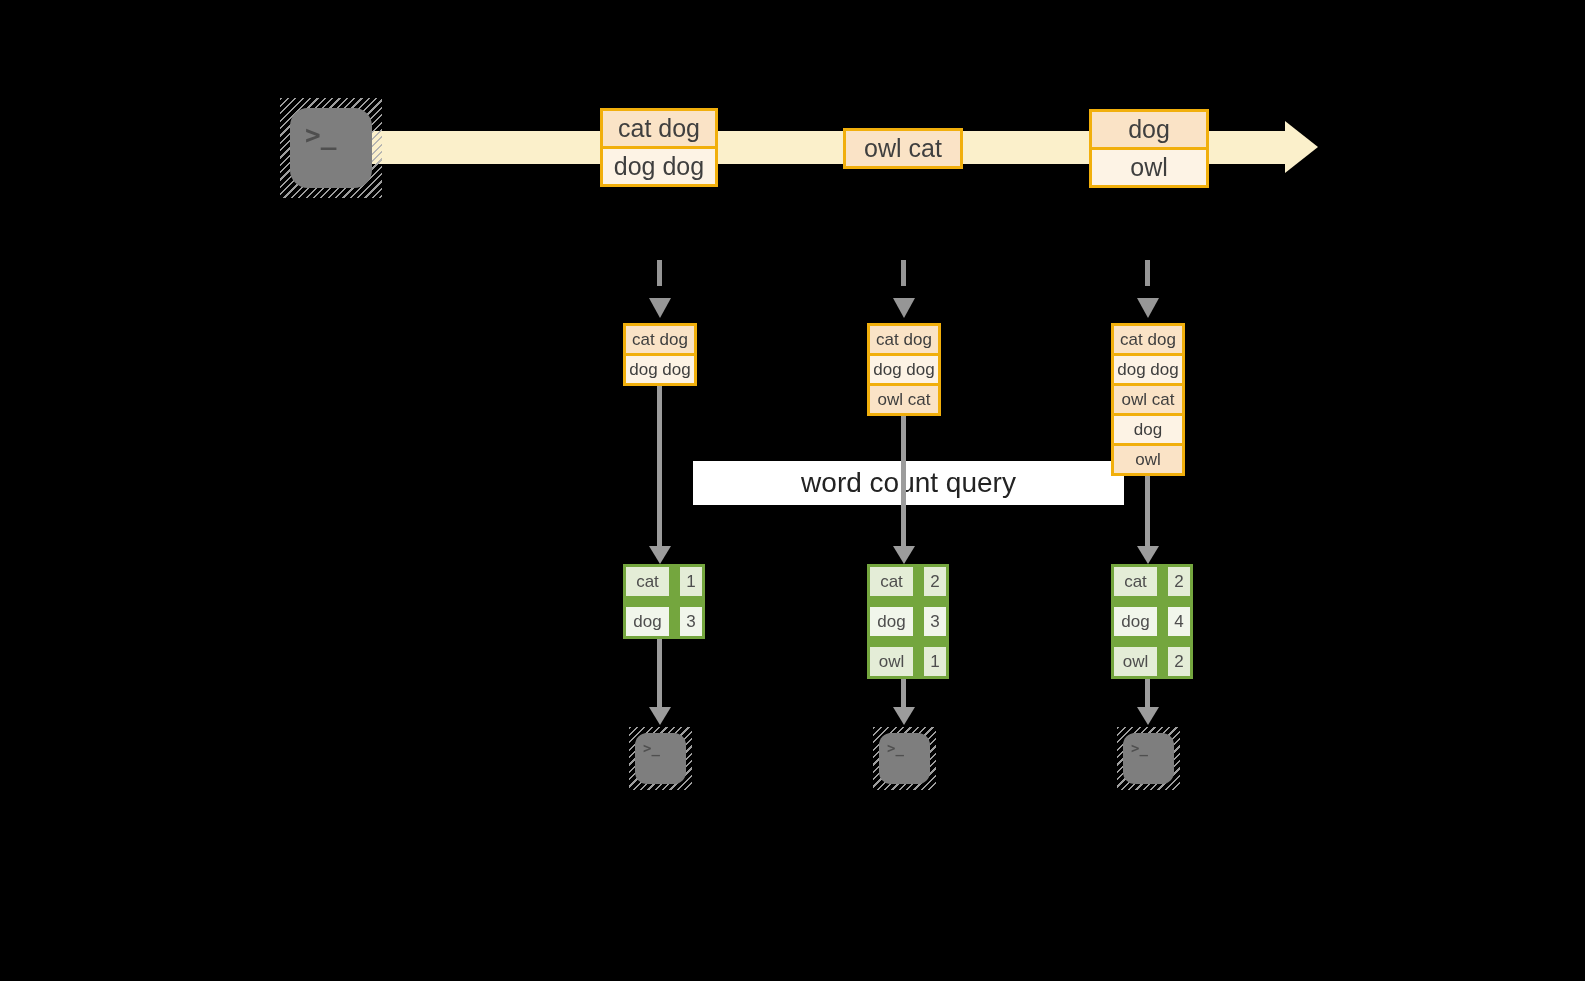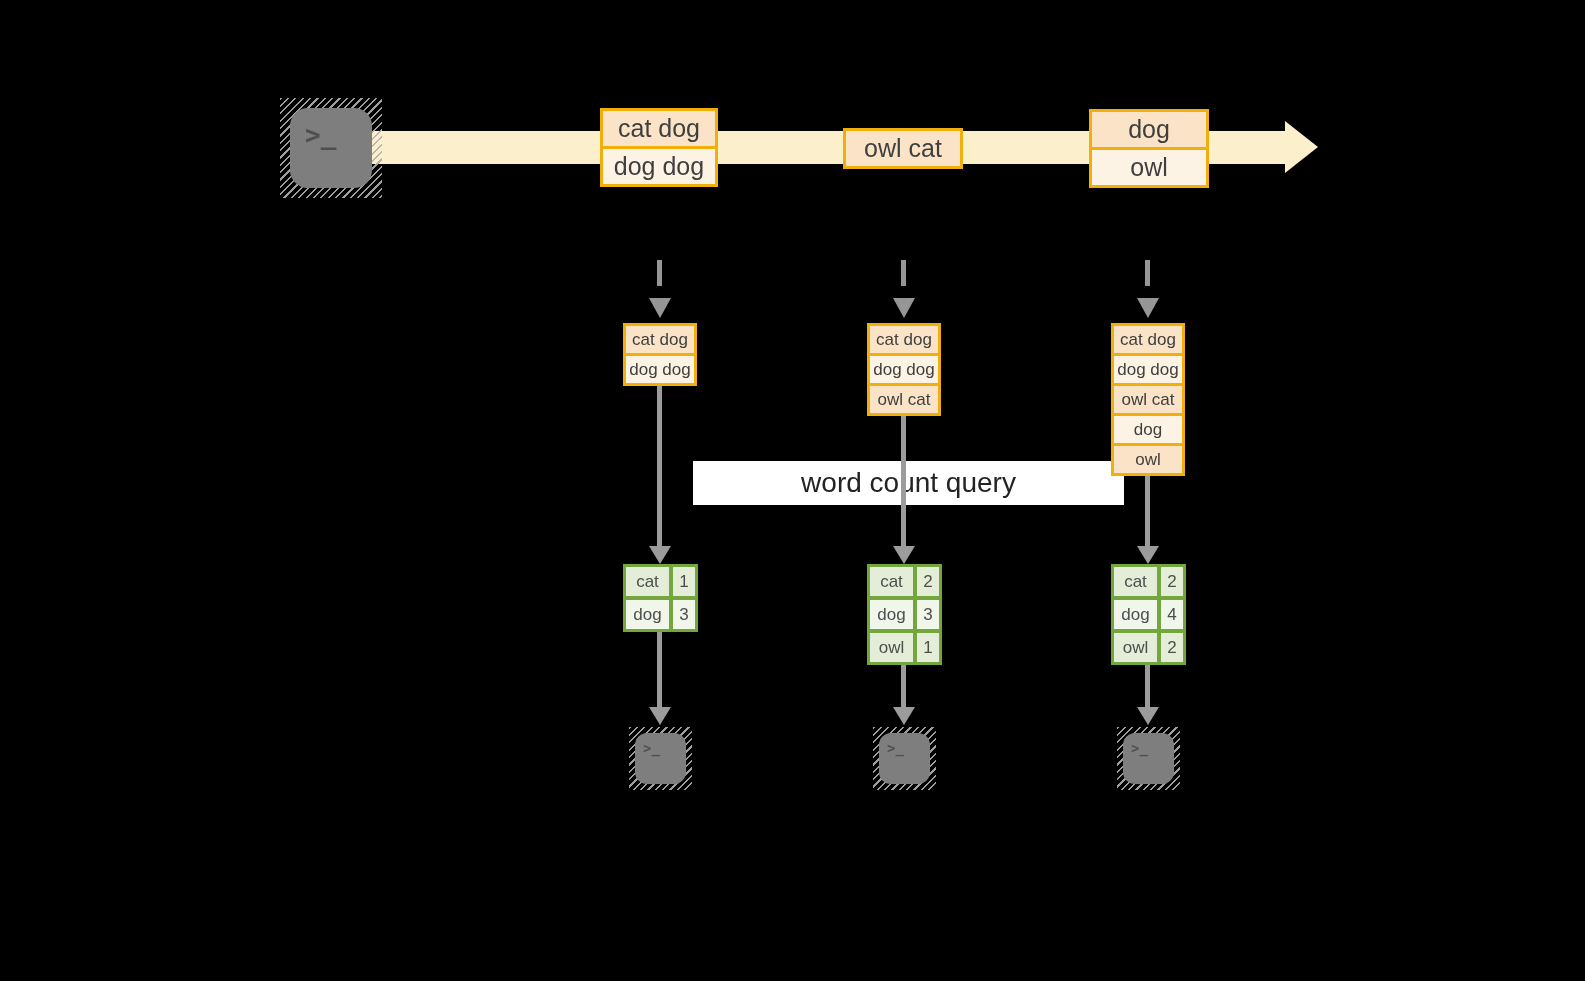--- a/index.html
+++ b/index.html
@@ -25,21 +25,21 @@
   .dashseg{position:absolute;width:5px;height:26px;background:#969696;z-index:3;}
   .vline{position:absolute;width:5px;background:#9C9C9C;z-index:3;}
   .tri{position:absolute;width:0;height:0;z-index:3;
     border-left:11px solid transparent;border-right:11px solid transparent;border-top:18px solid #9C9C9C;}
   .tri-dash{border-top-width:20px;border-top-color:#969696;}
   
   .query-banner{position:absolute;left:693px;top:461px;width:431px;height:44px;background:#FFFFFF;z-index:2;
     display:flex;align-items:center;justify-content:center;font-size:28px;color:#232323;}
   
   .wc-table{position:absolute;box-sizing:border-box;background:#74A63E;padding:3px;
-    display:grid;grid-template-columns:43px 22px;gap:4px;z-index:4;}
+    display:grid;grid-template-columns:43px 22px;gap:11px;z-index:4;}
   .tcell{display:flex;align-items:center;justify-content:center;height:29px;font-size:17px;color:#4E4E4E;}
   .row-a{background:#E4EDD7;}
   .row-b{background:#F1F6EB;}
   
   .terminal{position:absolute;z-index:2;
     background:repeating-linear-gradient(135deg,rgba(175,175,175,0.9) 0px,rgba(175,175,175,0.9) 1.6px,transparent 1.6px,transparent 5.2px);}
   .term-inner{position:absolute;background:#7E7E7E;}
   .lg .term-inner{inset:10px;border-radius:18px;}
   .sm .term-inner{inset:6px;border-radius:12px;}
   .prompt{color:#4F4F4F;font-weight:bold;font-family:"DejaVu Sans Mono",monospace;line-height:1;}

